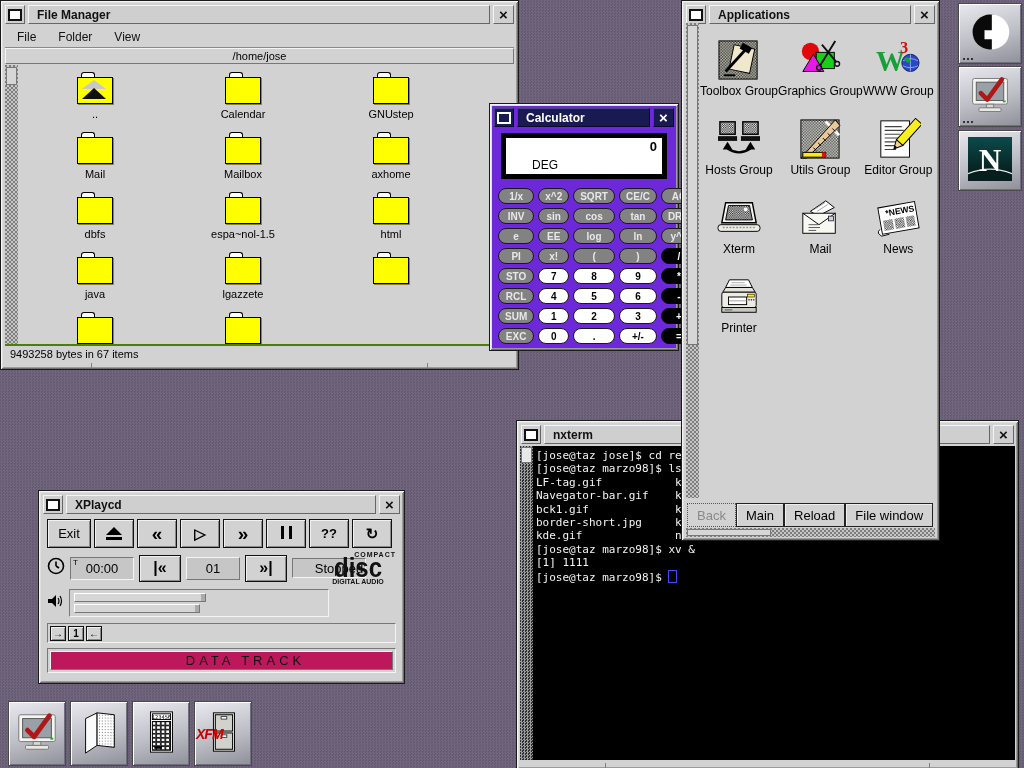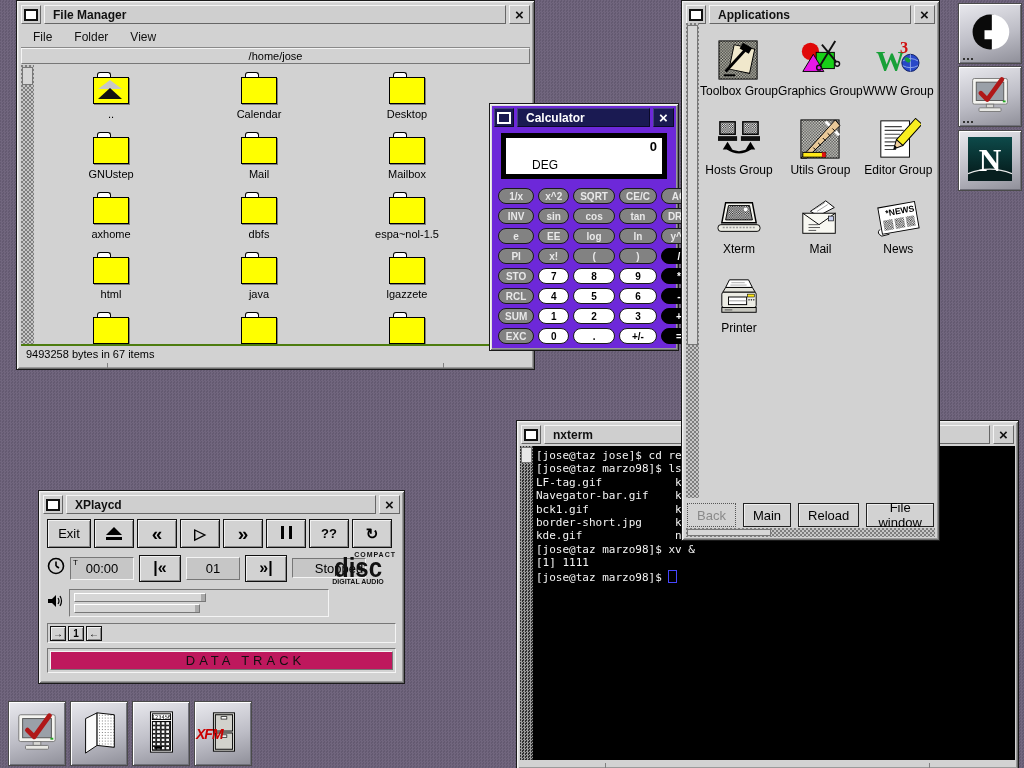--- a/index.html
+++ b/index.html
@@ -24,21 +24,21 @@
   .tbar.active .tb-x{color:#fff;}
   .tbar.active .menu-glyph{background:transparent;border-color:#fff;}
   .sunken{border-top:1px solid #777;border-left:1px solid #777;border-bottom:1px solid #f4f4f4;border-right:1px solid #f4f4f4;box-sizing:border-box;}
   .raised{border-top:1px solid #f4f4f4;border-left:1px solid #f4f4f4;border-bottom:1px solid #777;border-right:1px solid #777;box-sizing:border-box;}
   .b95{background:#d2d2d2;border:1px solid #111;box-shadow:inset 1px 1px 0 #f0f0f0, inset -1px -1px 0 #8a8a8a;
     display:flex;align-items:center;justify-content:center;box-sizing:border-box;cursor:default;}
   .checker{background-color:#9a9a9a;background-image:conic-gradient(#c6c6c6 25%,#7e7e7e 25% 50%,#c6c6c6 50% 75%,#7e7e7e 75%);background-size:4px 4px;}
   .checker-dark{background-color:#555;background-image:conic-gradient(#9a9a9a 25%,#2e2e2e 25% 50%,#9a9a9a 50% 75%,#2e2e2e 75%);background-size:3px 3px;}
   .notch{position:absolute;bottom:1px;width:1px;height:5px;background:#808080;}
   
-  #fm{left:0;top:0;width:517px;height:368px;z-index:10;margin-left:16px;}
+  #fm{left:0;top:0;width:517px;height:368px;z-index:10;}
   #fm-menubar{position:absolute;top:25px;left:4px;right:4px;height:21px;display:flex;gap:22px;align-items:center;
     padding-left:12px;font-size:12px;border-bottom:1px solid #8a8a8a;text-align:right;}
   .menu-item{color:#111;}
   #fm-path{position:absolute;top:47px;left:4px;right:4px;height:16px;font-size:11px;display:flex;align-items:center;justify-content:center;}
   #fm-body{position:absolute;top:64px;left:4px;right:4px;bottom:24px;overflow:hidden;background:#d2d2d2;}
   .vscroll{position:absolute;top:0;bottom:0;left:0;width:13px;}
   .vthumb{position:absolute;left:1px;right:1px;background:#d6d6d6;border:1px solid #777;box-sizing:border-box;}
   #fm-grid{position:absolute;left:16px;top:0;display:grid;grid-template-columns:repeat(3,148px);grid-auto-rows:60px;}
   .fcell{display:flex;flex-direction:column;align-items:center;padding-top:12px;box-sizing:border-box;}
   .folder{width:34px;height:25px;background:#ffff00;border:1px solid #000;position:relative;box-shadow:1px 1px 0 #808080;}
@@ -56,21 +56,21 @@
   .pill{height:16px;border-radius:9px;font-size:10px;font-weight:bold;display:flex;align-items:center;justify-content:center;}
   .pill.fn{background:#828282;color:#e8e8e8;border:1px solid #1a1a1a;}
   .pill.num{background:#fff;color:#000;border:1px solid #1a1a1a;}
   .pill.op{background:#000;color:#fff;border:1px solid #000;}
   
   #apps{left:681px;top:0;width:257px;height:539px;z-index:40;}
   #apps-grid{position:absolute;top:22px;left:18px;right:5px;display:grid;grid-template-columns:repeat(3,1fr);grid-auto-rows:79px;}
   .acell{display:flex;flex-direction:column;align-items:center;justify-content:flex-end;padding-bottom:4px;box-sizing:border-box;}
   .aicon{height:48px;display:flex;align-items:flex-end;justify-content:center;}
   .alabel{font-size:12px;color:#000;margin-top:3px;white-space:nowrap;}
-  #apps-btns{position:absolute;left:5px;right:5px;bottom:13px;height:24px;display:flex;gap:7px;align-items:center;}
+  #apps-btns{position:absolute;left:5px;right:5px;bottom:13px;height:24px;display:flex;gap:0;align-items:center;}
   .abtn{height:24px;padding:0 9px;font-size:13px;background:#d2d2d2;border:1px solid #222;
     box-shadow:inset 1px 1px 0 #eee;display:flex;align-items:center;box-sizing:border-box;}
   .abtn.disabled{border:1px dotted #555;color:#8a8a8a;box-shadow:none;}
   #apps-hscroll{position:absolute;left:4px;right:4px;bottom:3px;height:9px;}
   .hthumb{position:absolute;top:1px;bottom:1px;background:#d6d6d6;border:1px solid #777;box-sizing:border-box;}
   
   #term{left:516px;top:420px;width:501px;height:348px;z-index:20;}
   #term-screen{position:absolute;top:25px;left:3px;right:3px;bottom:9px;background:#000;}
   #term-lines{position:absolute;left:16px;top:3px;right:0;bottom:0;}
   .tline{white-space:pre;font-family:"DejaVu Sans Mono",monospace;font-size:11px;line-height:13.4px;color:#f4f4f4;}
@@ -132,24 +132,20 @@
             <i class="up-tri"></i>
           </span>
           <span class="flabel">..</span>
         </div>
       <div class="fcell">
           <span class="folder"></span>
           <span class="flabel">Calendar</span>
         </div>
       <div class="fcell">
           <span class="folder"></span>
-          <span class="flabel">Desktop</span>
-        </div>
-      <div class="fcell">
-          <span class="folder"></span>
           <span class="flabel">GNUstep</span>
         </div>
       <div class="fcell">
           <span class="folder"></span>
           <span class="flabel">Mail</span>
         </div>
       <div class="fcell">
           <span class="folder"></span>
           <span class="flabel">Mailbox</span>
         </div>

